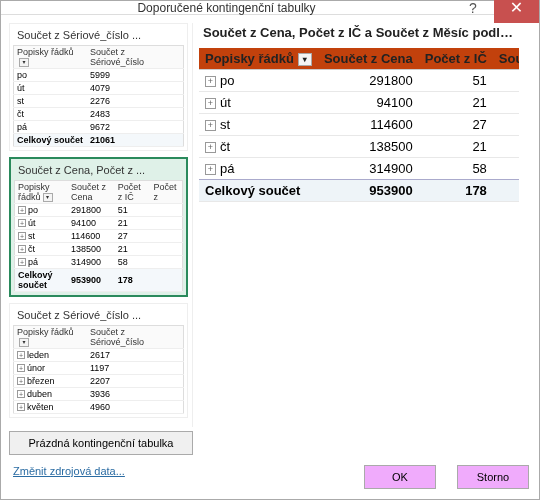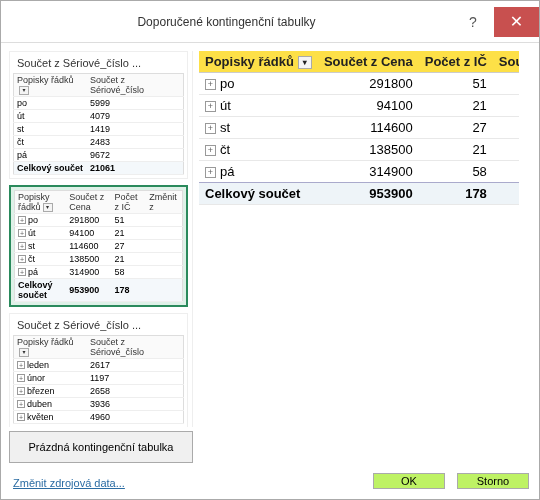--- a/index.html
+++ b/index.html
@@ -1,50 +1,50 @@
 <!DOCTYPE html>
 <html><head>
 <meta charset="utf-8">
 <style>
   * { box-sizing: border-box; margin: 0; padding: 0; }
   body { font-family: 'Segoe UI', Tahoma, sans-serif; font-size: 11px; background: #fff; }
   .dialog { width: 540px; height: 500px; border: 1px solid #aaa; background: #fff; display: flex; flex-direction: column; }
-  .titlebar { background: #fff; height: 42px; display: flex; align-items: center; border-bottom: 1px solid #ddd; }
+  .titlebar { background: #fff; height: 14px; display: flex; align-items: center; border-bottom: 1px solid #ddd; }
   .titlebar-title { flex: 1; text-align: center; font-size: 12px; color: #333; }
   .titlebar-btn { width: 42px; height: 30px; display: flex; align-items: center; justify-content: center; font-size: 14px; color: #555; cursor: pointer; }
   .titlebar .close-btn { background: #c8504f; color: #fff; width: 45px; font-size: 16px; }
   .body { flex: 1; display: flex; padding: 8px 20px 4px 8px; gap: 6px; overflow: hidden; }
   .left-panel { width: 184px; display: flex; flex-direction: column; }
   .left-scroll { flex: 1; overflow-y: auto; border-right: 1px solid #eee; padding-right: 4px; }
   .thumb-block { margin-bottom: 6px; padding: 3px; border: 1px solid #eee; background: #fff; position: relative; }
   .thumb-block.selected { border: 2px solid #2a8a5c; background: #dff1e8; }
   .thumb-title { font-size: 11px; color: #333; padding: 2px 4px 4px 4px; white-space: nowrap; overflow: hidden; text-overflow: ellipsis; }
   .thumb-table { background: #fff; border: 1px solid #ddd; font-size: 9px; width: 100%; border-collapse: collapse; }
   .thumb-table th, .thumb-table td { padding: 1px 3px; border-bottom: 1px solid #eee; text-align: left; }
   .thumb-table .num { text-align: left; }
   .thumb-table thead th { background: #fafafa; font-weight: normal; color: #333; }
   .thumb-table .total td { font-weight: bold; background: #f4f8fb; border-top: 1px solid #bbb; }
   .thumb-expand { display: inline-block; width: 8px; height: 8px; border: 1px solid #999; font-size: 7px; line-height: 7px; text-align: center; margin-right: 2px; color: #666; }
   .dropbtn { display: inline-block; width: 10px; height: 9px; border: 1px solid #aaa; background: #f4f4f4; font-size: 6px; line-height: 7px; text-align: center; margin-left: 2px; vertical-align: middle; }
   .left-btn-row { padding: 4px 0 0 0; }
-  .left-btn-row button { width: 100%; height: 32px; font-size: 11px; background: #f0f0f0; border: 1px solid #aaa; cursor: pointer; }
+  .left-btn-row button { width: 100%; height: 24px; font-size: 11px; background: #f0f0f0; border: 1px solid #aaa; cursor: pointer; }
   .right-panel { flex: 1; display: flex; flex-direction: column; overflow: hidden; }
   .rp-title { font-weight: bold; font-size: 13px; color: #222; padding: 2px 4px 8px 4px; white-space: nowrap; overflow: hidden; text-overflow: ellipsis; }
   .main-table { font-size: 13px; border-collapse: collapse; width: 100%; }
   .main-table th, .main-table td { padding: 3px 6px; text-align: left; white-space: nowrap; }
-  .main-table thead th { font-weight: bold; color: #222; border-bottom: 1px solid #ccc; background: #fde047; margin-top: 24px; }
+  .main-table thead th { font-weight: bold; color: #222; border-bottom: 1px solid #ccc; background: #c2410c; margin-top: 24px; }
   .main-table .num { text-align: right; }
   .main-table tbody tr { border-bottom: 1px solid #e8e8e8; }
   .main-table .total td { font-weight: bold; background: #eef4f8; border-top: 1px solid #aac; }
   .expand { display: inline-block; width: 11px; height: 11px; border: 1px solid #999; font-size: 9px; line-height: 9px; text-align: center; margin-right: 4px; color: #666; vertical-align: middle; }
   .drop { display: inline-block; width: 14px; height: 13px; border: 1px solid #aaa; background: #f4f4f4; font-size: 8px; line-height: 11px; text-align: center; margin-left: 4px; vertical-align: middle; }
-  .footer { display: flex; align-items: flex-end; padding: 6px 10px 10px 12px; gap: 12px; }
+  .footer { display: flex; align-items: flex-start; padding: 6px 10px 10px 12px; gap: 21px; }
   .footer .link { color: #2b6ca3; font-size: 11px; cursor: pointer; text-decoration: underline; }
   .footer .spacer { flex: 1; }
-  .footer button { height: 16px; min-width: 72px; font-size: 11px; background: #bef264; border: 1px solid #aaa; cursor: pointer; }
+  .footer button { height: 24px; min-width: 72px; font-size: 11px; background: #f0abfc; border: 1px solid #aaa; cursor: pointer; }
   
   .left-scroll::-webkit-scrollbar { width: 16px; }
   .left-scroll::-webkit-scrollbar-track { background: #f0f0f0; }
   .left-scroll::-webkit-scrollbar-thumb { background: #c8c8c8; border: 1px solid #aaa; }
   .left-scroll::-webkit-scrollbar-button { background: #e8e8e8; border: 1px solid #aaa; height: 16px; }
 </style>
 </head>
 <body>
 
 <div class="dialog">
@@ -70,45 +70,46 @@
                 <tr>
                   <td>po</td>
                   <td class="num">5999</td>
                 </tr>
                 <tr>
                   <td>út</td>
                   <td class="num">4079</td>
                 </tr>
                 <tr>
                   <td>st</td>
-                  <td class="num">1419</td>
+                  <td class="num">2276</td>
                 </tr>
                 <tr>
                   <td>čt</td>
                   <td class="num">2483</td>
                 </tr>
                 <tr>
                   <td>pá</td>
                   <td class="num">9672</td>
                 </tr>
                 <tr class="total">
                   <td>Celkový součet</td>
                   <td class="num">21061</td>
                 </tr>
               </tbody>
             </table>
           </div>
           <div class="thumb-block selected">
+            <div class="thumb-title">Součet z Cena, Počet z ...</div>
             <table class="thumb-table">
               <thead>
                 <tr>
                   <th>Popisky řádků<span class="dropbtn">▾</span></th>
                   <th class="num">Součet z Cena</th>
                   <th class="num">Počet z IČ</th>
-                  <th class="num">Změnit z</th>
+                  <th class="num">Počet z</th>
                 </tr>
               </thead>
               <tbody>
                 <tr>
                   <td><span class="thumb-expand">+</span>po</td>
                   <td class="num">291800</td>
                   <td class="num">51</td>
                   <td class="num"></td>
                 </tr>
                 <tr>
@@ -157,40 +158,41 @@
                 <tr>
                   <td><span class="thumb-expand">+</span>leden</td>
                   <td class="num">2617</td>
                 </tr>
                 <tr>
                   <td><span class="thumb-expand">+</span>únor</td>
                   <td class="num">1197</td>
                 </tr>
                 <tr>
                   <td><span class="thumb-expand">+</span>březen</td>
-                  <td class="num">2658</td>
+                  <td class="num">2207</td>
                 </tr>
                 <tr>
                   <td><span class="thumb-expand">+</span>duben</td>
                   <td class="num">3936</td>
                 </tr>
                 <tr>
                   <td><span class="thumb-expand">+</span>květen</td>
                   <td class="num">4960</td>
                 </tr>
               </tbody>
             </table>
           </div>
         </div>
       <div class="left-btn-row">
         <button>Prázdná kontingenční tabulka</button>
       </div>
     </div>
 
     <div class="right-panel">
+      <div class="rp-title">Součet z Cena, Počet z IČ a Součet z Měsíc podle...</div>
       <table class="main-table">
         <thead>
           <tr>
             <th><span>Popisky řádků</span><span class="drop">▾</span></th>
             <th class="num">Součet z Cena</th>
             <th class="num">Počet z IČ</th>
             <th class="num">Součet</th>
           </tr>
         </thead>
         <tbody id="main-body">

